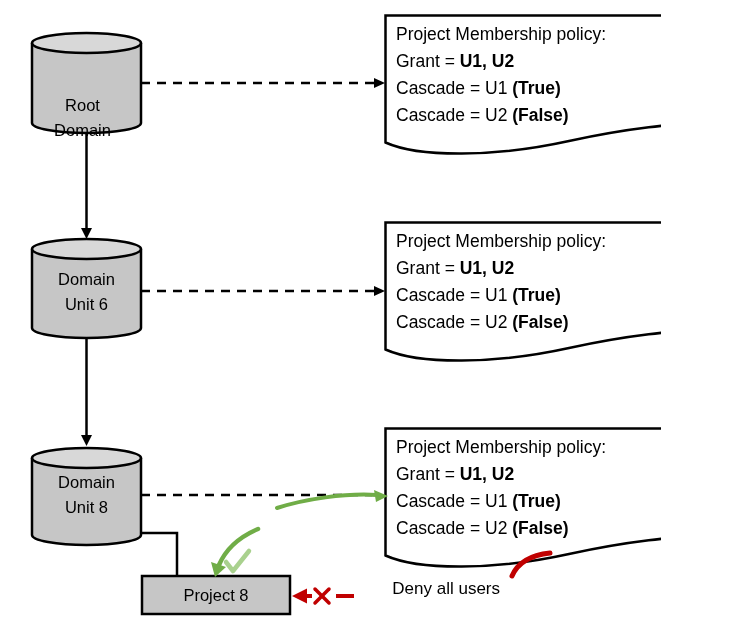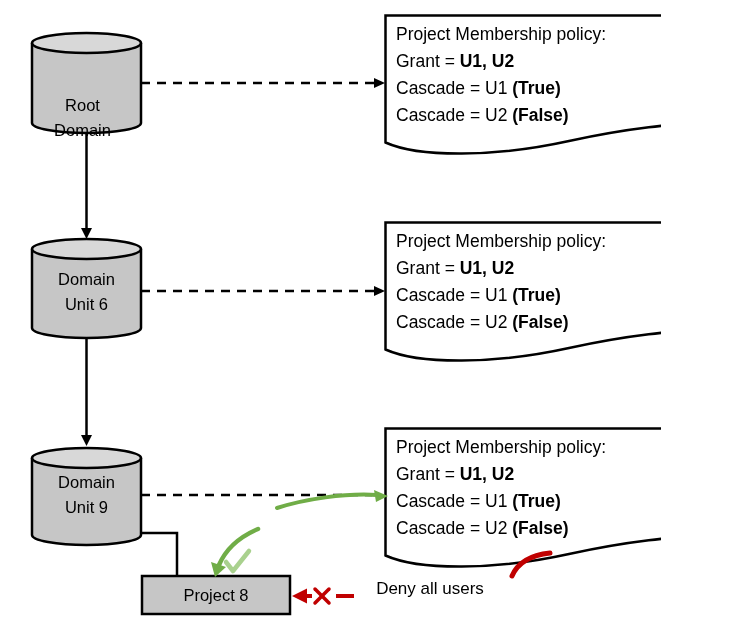--- a/index.html
+++ b/index.html
@@ -18,21 +18,21 @@
   }
   .project-label{
     position:absolute;z-index:4;left:142px;top:576px;width:148px;height:38px;
     display:flex;align-items:center;justify-content:center;font-size:16.5px;border-radius:13px;
   }
   .allow-label{
     position:absolute;z-index:4;left:238px;top:508px;width:112px;text-align:center;
     font-size:17px;line-height:21px;
   }
   .deny-label{
-    position:absolute;z-index:4;left:360px;top:577px;width:140px;text-align:center;
+    position:absolute;z-index:4;left:360px;top:577px;width:140px;text-align:right;
     font-size:17px;line-height:23px;
   }
 </style>
 </head>
 <body>
 
 <div id="stage">
 
   <div class="policy-box" style="left:384px;top:14px;">
     <svg class="doc-shape" width="330" height="160" viewBox="0 0 330 160">
@@ -125,21 +125,21 @@
   <div class="cyl-label" style="left:28px;top:62px;margin-top:31px;">
     <div>Root</div>
     <div>Domain</div>
   </div>
   <div class="cyl-label" style="left:32px;top:267px;">
     <div>Domain</div>
     <div>Unit 6</div>
   </div>
   <div class="cyl-label" style="left:32px;top:470px;">
     <div>Domain</div>
-    <div>Unit 9</div>
+    <div>Unit 8</div>
   </div>
 
   <div class="project-label">Project 8</div>
 
 
   <div class="deny-label">
     <div>Deny all users</div>
   </div>
 
 </div>

